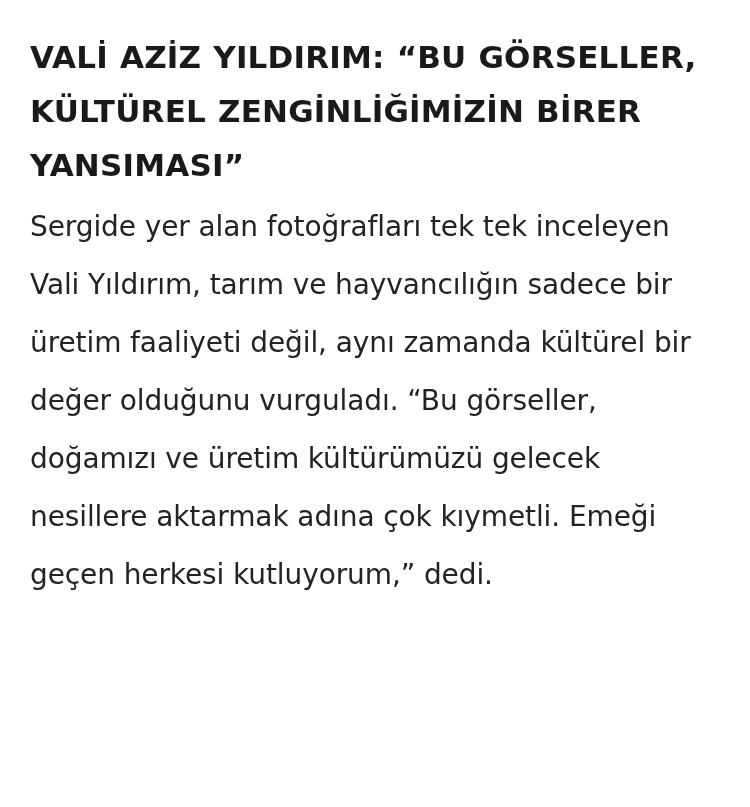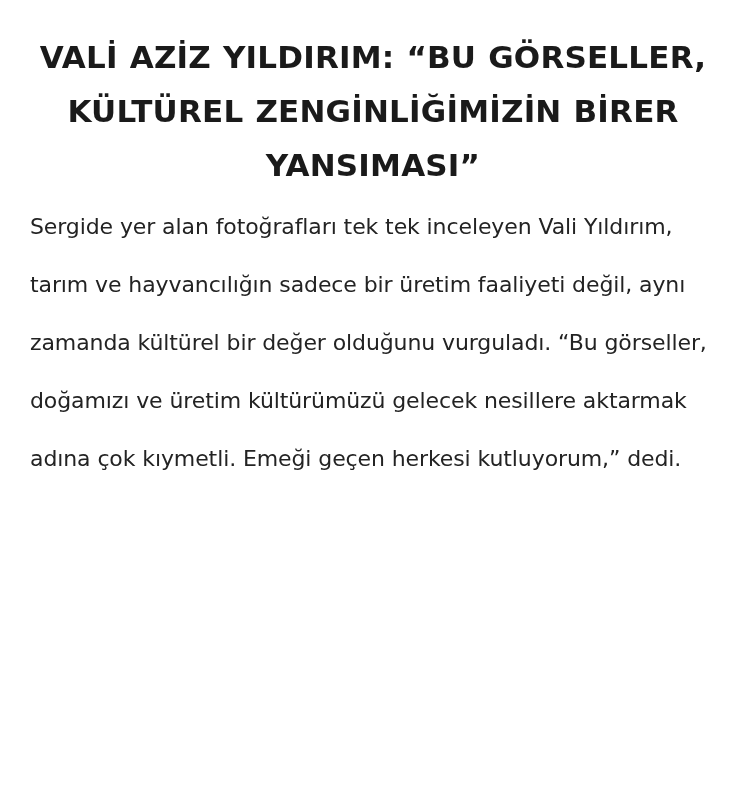--- a/index.html
+++ b/index.html
@@ -24,26 +24,25 @@
   .headline {
     margin: 0 0 6px 0;
     font-family: "DejaVu Sans", sans-serif;
     font-size: 31px;
     line-height: 54px;
     font-weight: 700;
     letter-spacing: 0.2px;
     color: #1a1a1a;
     text-transform: uppercase;
     word-spacing: 1px;
-    text-align: center;
   }
   .body-text {
     margin: 0;
     font-family: "DejaVu Sans", sans-serif;
-    font-size: 22px;
+    font-size: 28px;
     line-height: 58px;
     font-weight: 400;
     color: #232323;
     letter-spacing: -0.1px;
   }
 </style>
 </head>
 <body>
 
 <div class="article">

